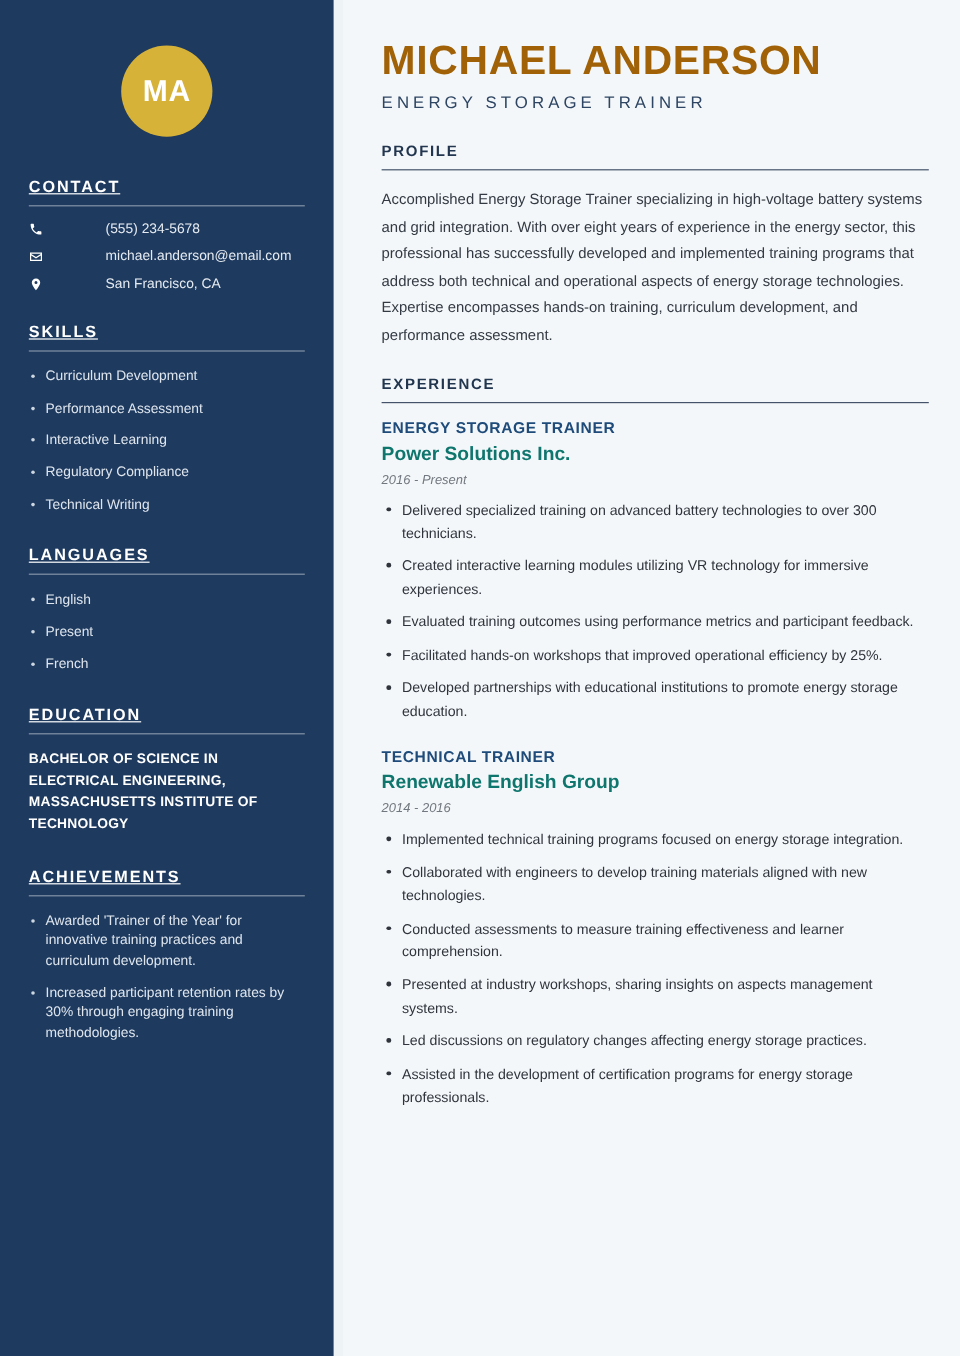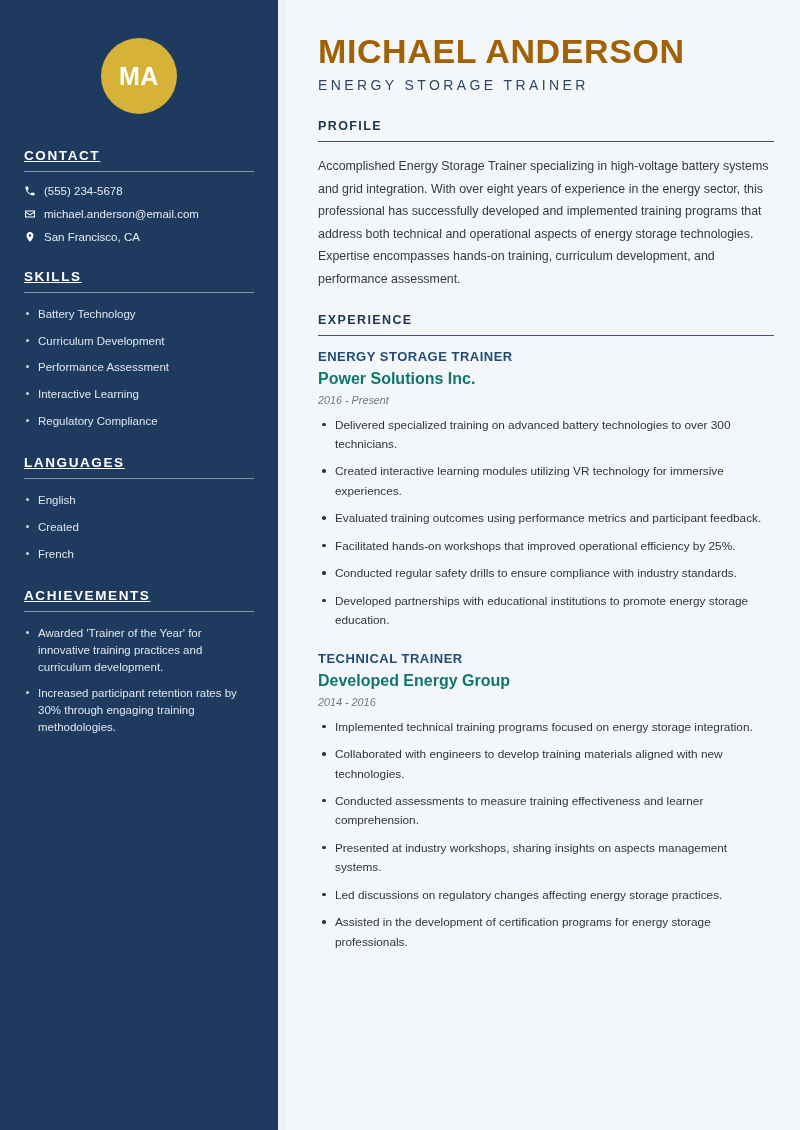--- a/index.html
+++ b/index.html
@@ -78,20 +78,21 @@
     background: rgba(255,255,255,0.45);
     margin-bottom: 13px;
   }
 
   .contact-row {
     display: flex;
     align-items: center;
     margin-bottom: 11px;
     font-size: 11.5px;
     color: #e6ebf1;
+    gap: 44px;
   }
 
   .contact-icon {
     width: 20px;
     flex: 0 0 20px;
     display: flex;
     align-items: center;
     justify-content: flex-start;
     color: #ffffff;
   }
@@ -256,38 +257,43 @@
             </svg>
         </span>
         <span>San Francisco, CA</span>
       </div>
     </section>
 
     <section class="side-section">
       <div class="side-heading">SKILLS</div>
       <div class="side-rule"></div>
       <ul class="side-list">
-        <li>Battery Technology</li>
         <li>Curriculum Development</li>
         <li>Performance Assessment</li>
         <li>Interactive Learning</li>
         <li>Regulatory Compliance</li>
+        <li>Technical Writing</li>
       </ul>
     </section>
 
     <section class="side-section">
       <div class="side-heading">LANGUAGES</div>
       <div class="side-rule"></div>
       <ul class="side-list">
         <li>English</li>
-        <li>Created</li>
+        <li>Present</li>
         <li>French</li>
       </ul>
     </section>
 
+    <section class="side-section">
+      <div class="side-heading">EDUCATION</div>
+      <div class="side-rule"></div>
+      <div class="edu-entry">BACHELOR OF SCIENCE IN ELECTRICAL ENGINEERING, MASSACHUSETTS INSTITUTE OF TECHNOLOGY</div>
+    </section>
 
     <section class="side-section">
       <div class="side-heading">ACHIEVEMENTS</div>
       <div class="side-rule"></div>
       <ul class="side-list">
         <li>Awarded 'Trainer of the Year' for innovative training practices and curriculum development.</li>
         <li>Increased participant retention rates by 30% through engaging training methodologies.</li>
       </ul>
     </section>
 
@@ -312,28 +318,27 @@
 
       <div class="job">
         <div class="job-title">ENERGY STORAGE TRAINER</div>
         <div class="job-company">Power Solutions Inc.</div>
         <div class="job-dates">2016 - Present</div>
         <ul class="bullets">
           <li>Delivered specialized training on advanced battery technologies to over 300 technicians.</li>
           <li>Created interactive learning modules utilizing VR technology for immersive experiences.</li>
           <li>Evaluated training outcomes using performance metrics and participant feedback.</li>
           <li>Facilitated hands-on workshops that improved operational efficiency by 25%.</li>
-          <li>Conducted regular safety drills to ensure compliance with industry standards.</li>
           <li>Developed partnerships with educational institutions to promote energy storage education.</li>
         </ul>
       </div>
 
       <div class="job">
         <div class="job-title">TECHNICAL TRAINER</div>
-        <div class="job-company">Developed Energy Group</div>
+        <div class="job-company">Renewable English Group</div>
         <div class="job-dates">2014 - 2016</div>
         <ul class="bullets">
           <li>Implemented technical training programs focused on energy storage integration.</li>
           <li>Collaborated with engineers to develop training materials aligned with new technologies.</li>
           <li>Conducted assessments to measure training effectiveness and learner comprehension.</li>
           <li>Presented at industry workshops, sharing insights on aspects management systems.</li>
           <li>Led discussions on regulatory changes affecting energy storage practices.</li>
           <li>Assisted in the development of certification programs for energy storage professionals.</li>
         </ul>
       </div>

